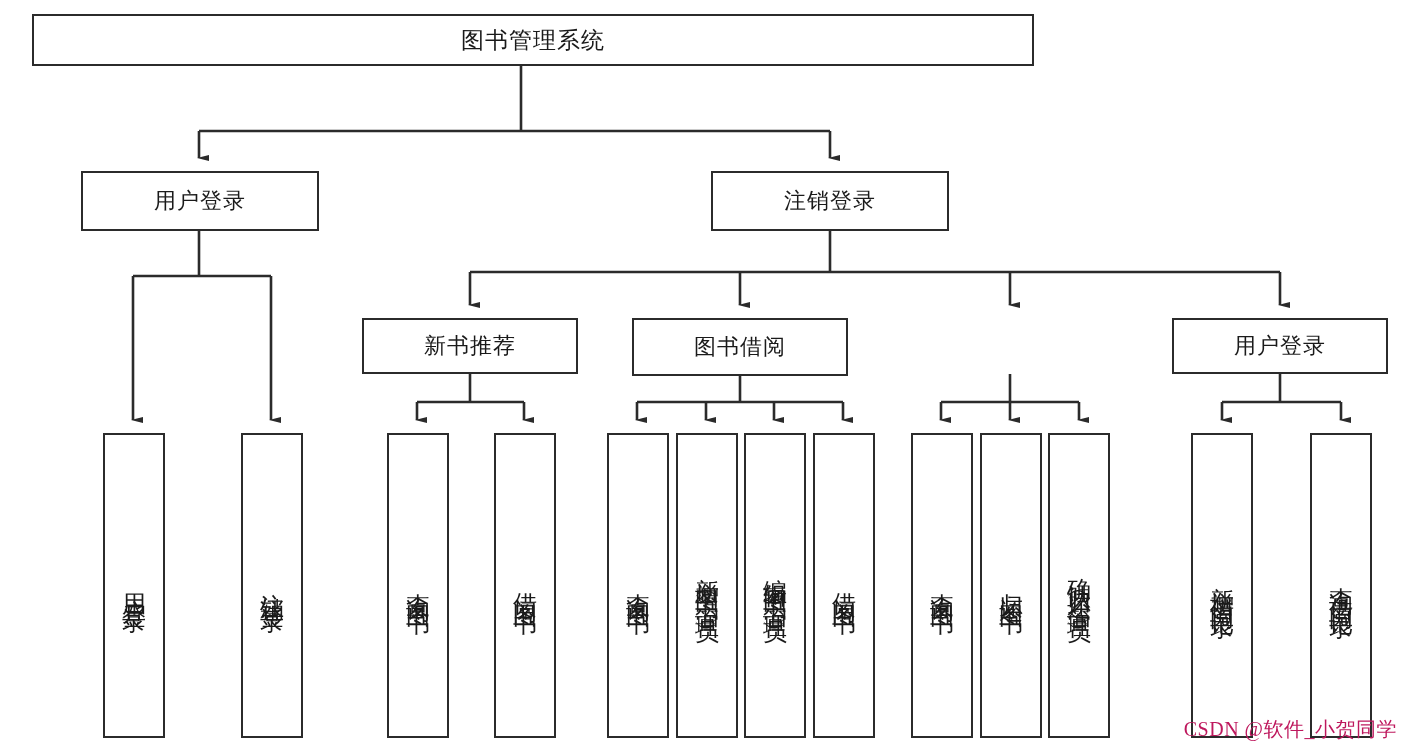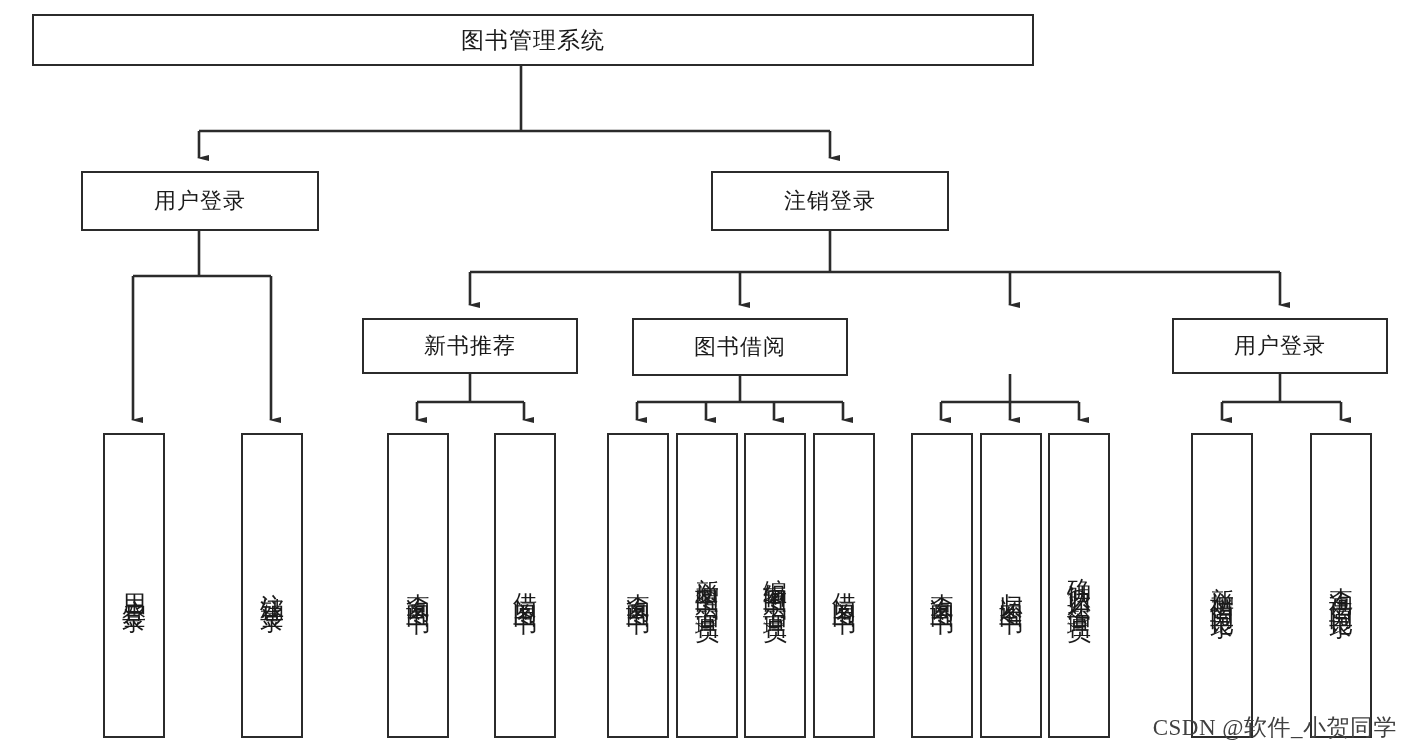--- a/index.html
+++ b/index.html
@@ -48,22 +48,22 @@
   .node.v > span{
     writing-mode:vertical-rl;
     text-orientation:upright;
     letter-spacing:6px;
     display:block;
   }
   .watermark{
     position:absolute;
     right:8px;
     bottom:4px;
-    font-size:23px;
-    color:#404040;
+    font-size:20px;
+    color:#be185d;
     font-family:"Liberation Serif","DejaVu Serif",serif;
     white-space:nowrap;
     letter-spacing:0.5px;
   }
 </style>
 </head>
 <body>
 
 <div id="canvas">
 

